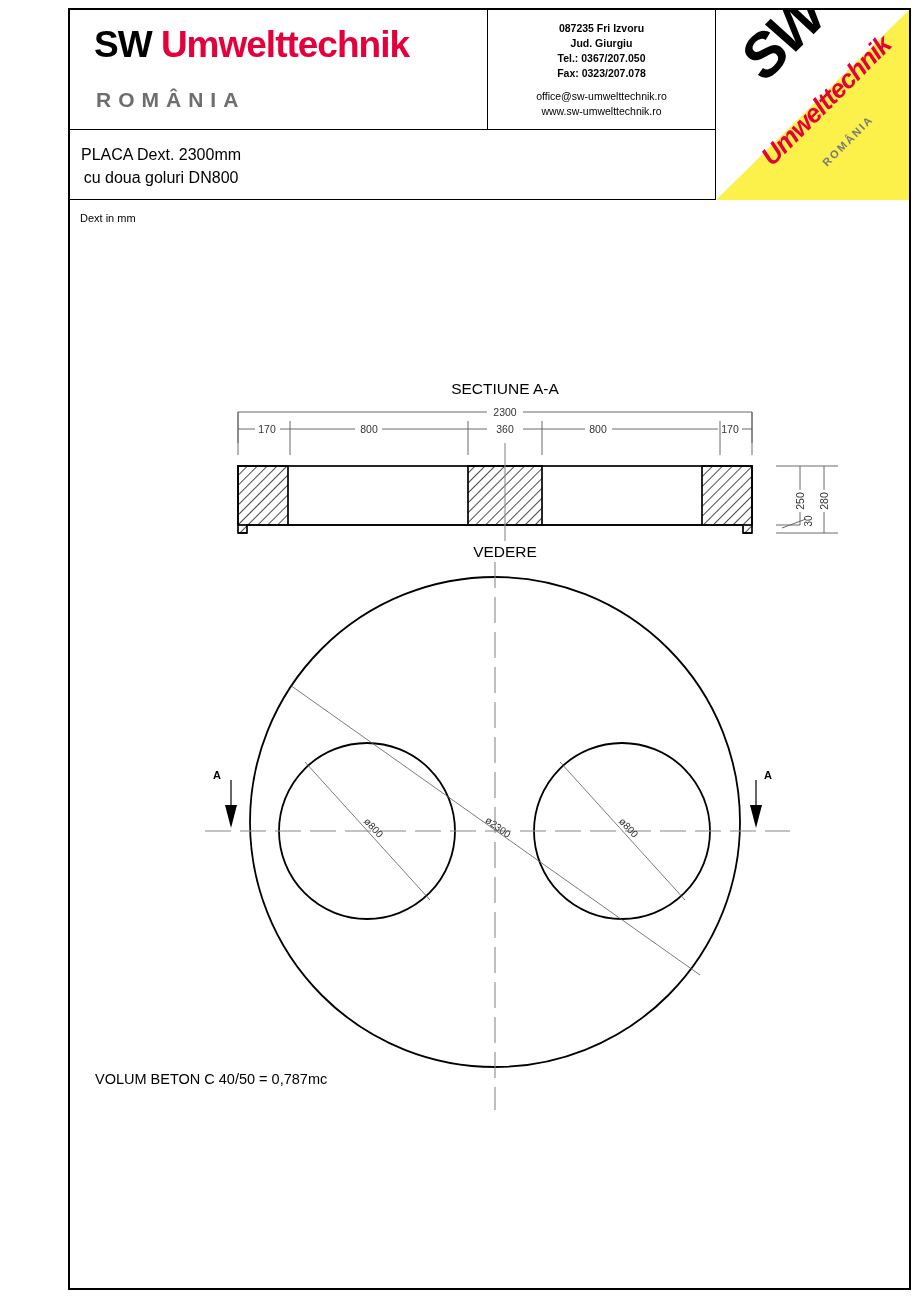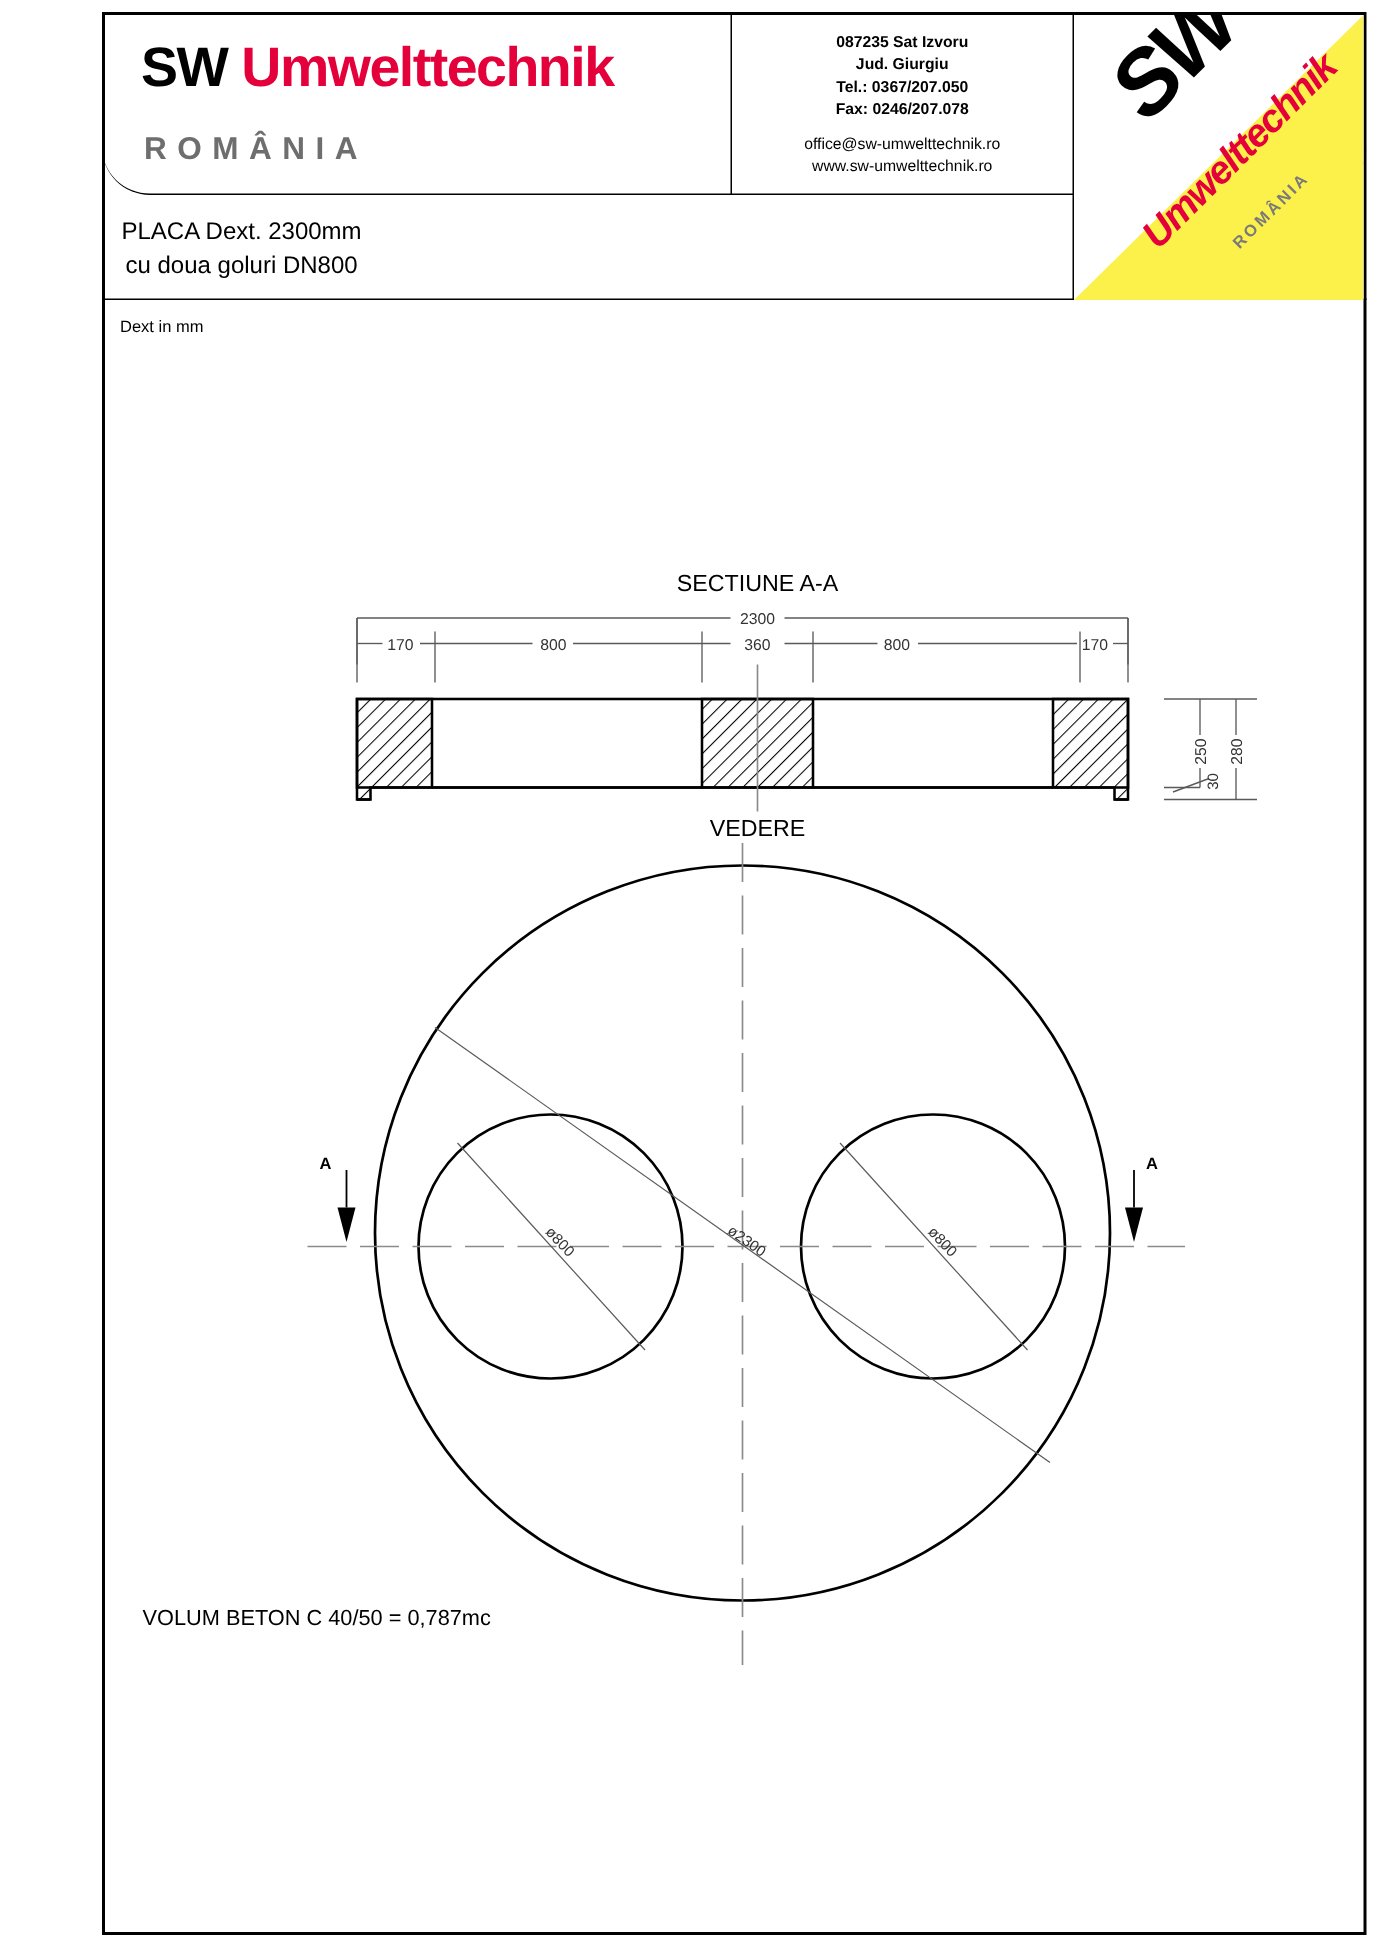--- a/index.html
+++ b/index.html
@@ -39,21 +39,20 @@
     box-sizing: border-box;
     border-bottom: 1.5px solid #000;
   }
   .tb-row1 {
     position: absolute;
     left: 0; top: 0;
     width: 843px;
     height: 122px;
     box-sizing: border-box;
     border-bottom: 1.5px solid #000;
-    border-radius: 32px;
   }
   .tb-cell-logo {
     position: absolute;
     left: 0; top: 0;
     width: 420px;
     height: 122px;
     box-sizing: border-box;
     border-right: 1.5px solid #000;
   }
   .tb-cell-contact {
@@ -243,24 +242,24 @@
 
     <div class="tb-row1">
 
       <div class="tb-cell-logo">
         <div class="brand-line"><span class="brand-sw">SW </span><span class="brand-umw">Umwelttechnik</span></div>
         <div class="brand-country">ROMÂNIA</div>
       </div>
 
       <div class="tb-cell-contact">
         <div class="contact-top">
-          <div>087235 Sat Izvoru</div>
+          <div>087235 Fri Izvoru</div>
           <div>Jud. Giurgiu</div>
           <div>Tel.: 0367/207.050</div>
-          <div>Fax: 0246/207.078</div>
+          <div>Fax: 0323/207.078</div>
         </div>
         <div class="contact-bottom">
           <div>office@sw-umwelttechnik.ro</div>
           <div>www.sw-umwelttechnik.ro</div>
         </div>
       </div>
 
       <div class="tb-cell-mark"></div>
     </div>
 

